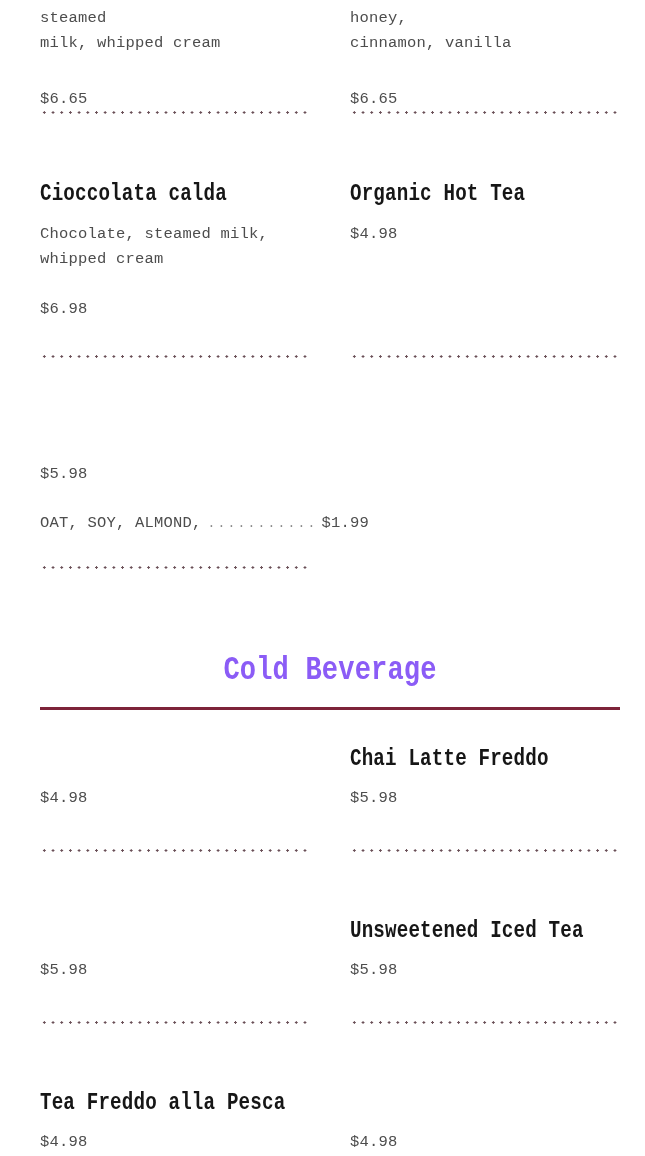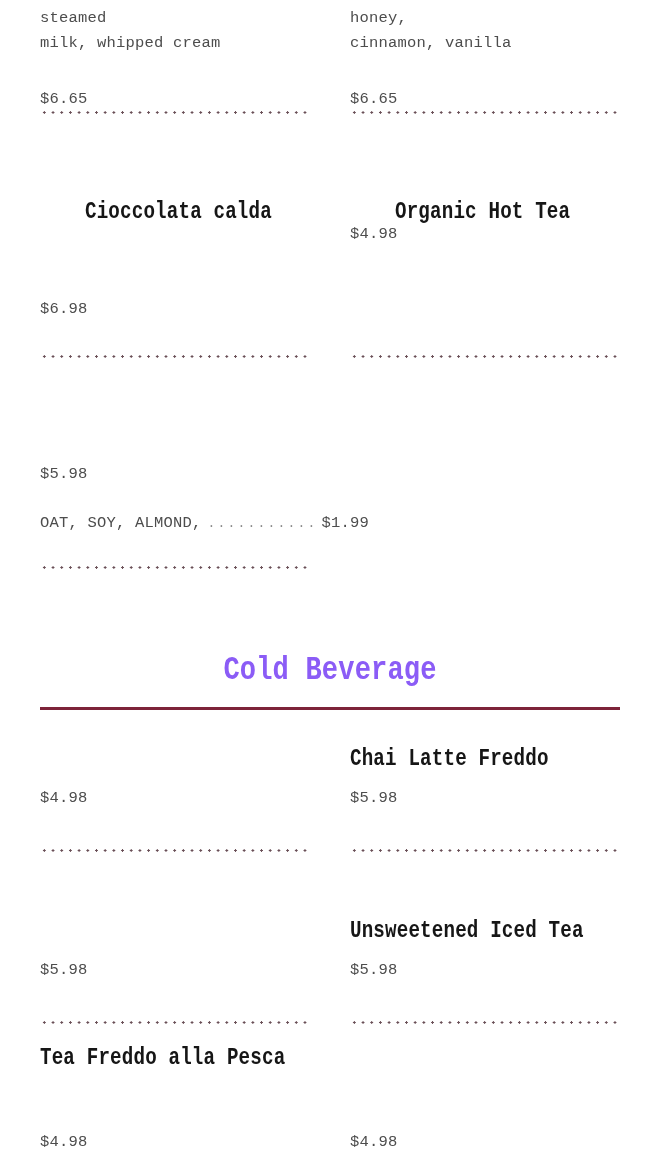--- a/index.html
+++ b/index.html
@@ -83,37 +83,37 @@
     width:580px;height:3px;
     background:var(--accent);
   }
   
   .colL{left:40px;}  .colR{left:350px;}
   .wL{width:262px;}  .wR{width:276px;}
   
   .descA{top:-19px;}
   .priceA{top:53px;margin-top:38px;}
   .sepA{top:110px;}
-  .titleB{top:200px;margin-left:45px;}
+  .titleB{top:182px;}
   .descB{top:222px;}
   .priceBL{top:294px;margin-top:7px;}
   .priceBR{top:226px;}
   .sepB{top:354px;}
   .titleC{top:423px;}
   .priceC{top:466px;}
   .addonC{top:515px;}
   .sepC{top:565px;}
   .headingCold{top:654px;}
   .titleD{top:747px;}
   .priceD{top:790px;}
   .sepD{top:848px;}
   .titleE{top:919px;}
   .priceE{top:962px;}
   .sepE{top:1020px;}
-  .titleF{top:1046px;}
+  .titleF{top:1091px;}
   .priceF{top:1134px;}
 </style>
 </head>
 <body>
 
 <div class="page">
 
   <div class="desc colL wL descA">
     <div>Espresso, chocolate sauce, steamed</div>
     <div>milk, whipped cream</div>
@@ -124,20 +124,21 @@
   <div class="desc colR wR descA">
     <div>Black tea, steamed milk, honey,</div>
     <div>cinnamon, vanilla</div>
   </div>
   <div class="price colR priceA">$6.65</div>
   <div class="sep colR sepA"></div>
 
   <div class="item-title colL titleB">
     <span>Cioccolata calda</span>
   </div>
+  <div class="desc colL wL descB">Chocolate, steamed milk, whipped cream</div>
   <div class="price colL priceBL">$6.98</div>
   <div class="sep colL sepB"></div>
 
   <div class="item-title colR titleB">
     <span>Organic Hot Tea</span>
   </div>
   <div class="price colR priceBR">$4.98</div>
   <div class="sep colR sepB"></div>
 
   <div class="price colL priceC">$5.98</div>

